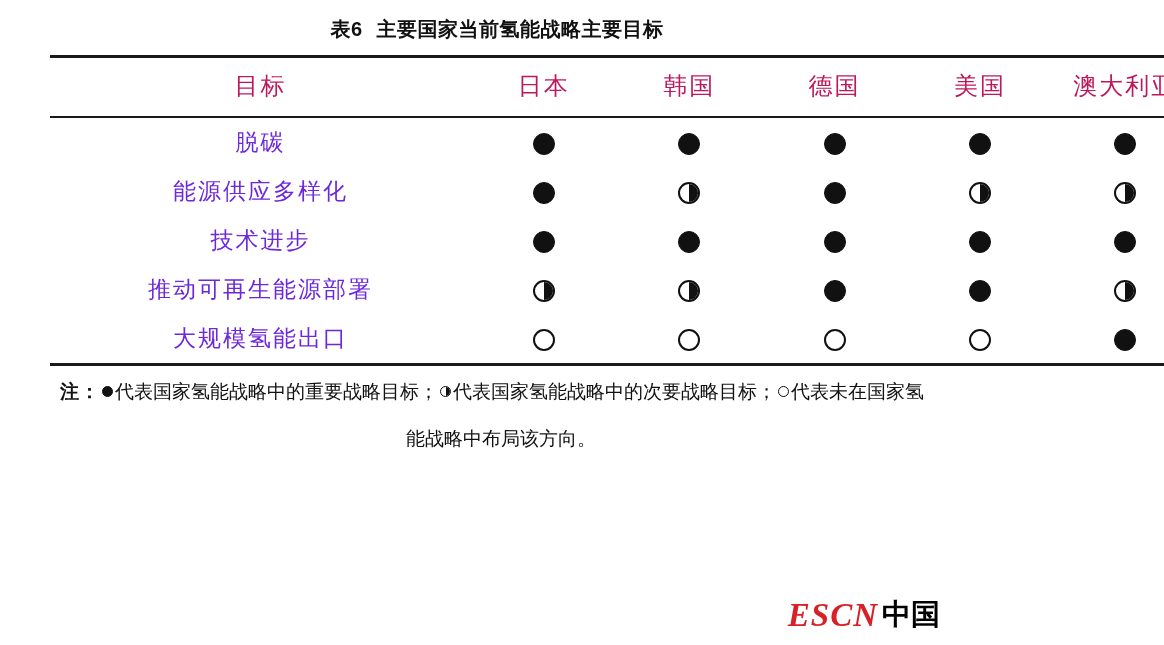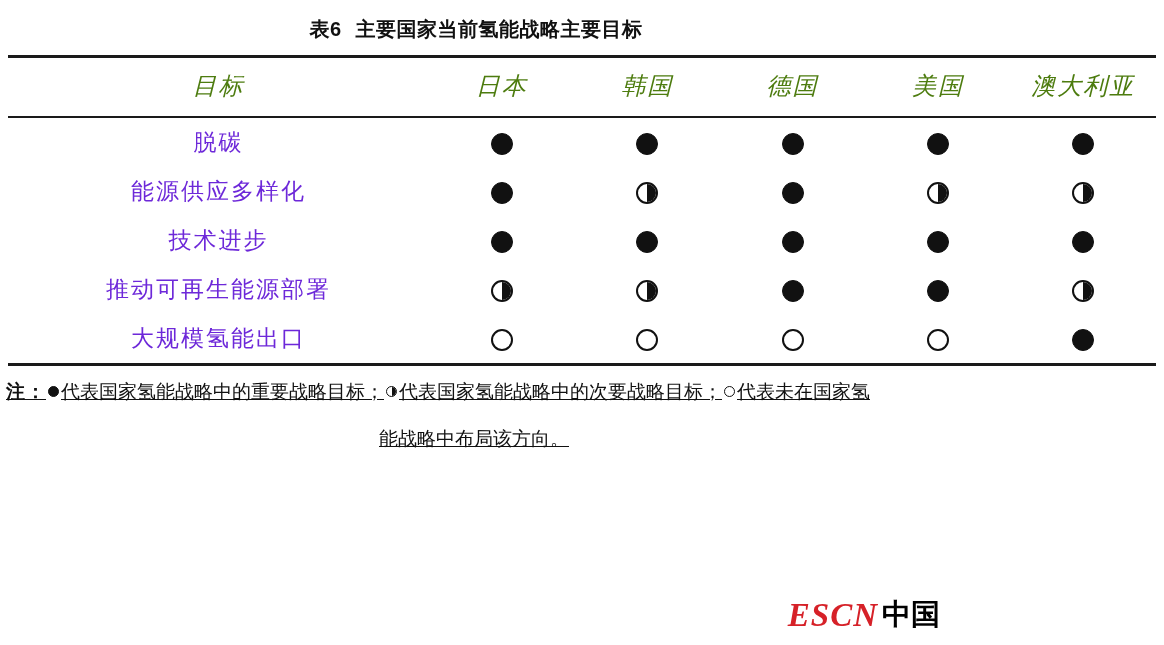--- a/index.html
+++ b/index.html
@@ -13,20 +13,21 @@
     font-family: "Liberation Sans", sans-serif;
     color: #111111;
     overflow: hidden;
     position: relative;
   }
   .page {
     width: 952px;
     height: 645px;
     position: relative;
     box-sizing: border-box;
+    padding-left: 42px;
   }
   .table-title {
     text-align: center;
     font-size: 20px;
     font-weight: bold;
     letter-spacing: 0.5px;
     padding-top: 16px;
     padding-bottom: 12px;
     color: #111;
   }
@@ -41,23 +42,22 @@
   }
   table.maintable tr.head-row {
     border-top: 3px solid #1a1a1a;
     border-bottom: 2px solid #1a1a1a;
   }
   table.maintable th {
     font-size: 24px;
     font-weight: normal;
     padding: 12px 0 14px 0;
     text-align: center;
-    color: #4d7c0f;
+    color: #be185d;
     letter-spacing: 2px;
-    font-style: italic;
   }
   table.maintable td {
     font-size: 23px;
     text-align: center;
     padding: 9px 0;
     letter-spacing: 2px;
     color: #6d28d9;
   }
   table.maintable tr.last-body-row {
     border-bottom: 3px solid #1a1a1a;
@@ -92,25 +92,24 @@
     content: "";
     position: absolute;
     left: 50%;
     top: -2px;
     bottom: -2px;
     right: -2px;
     background: #111111;
   }
 
   .note {
-    margin: 12px 8px 0 4px;
+    margin: 12px 8px 0 16px;
     font-size: 19px;
     line-height: 1.5;
     color: #111;
-    text-decoration: underline;
   }
   .note .label {
     font-weight: bold;
     letter-spacing: 1px;
   }
   .note-line1 {
     display: block;
     padding-left: 2px;
   }
   .note-line2 {

